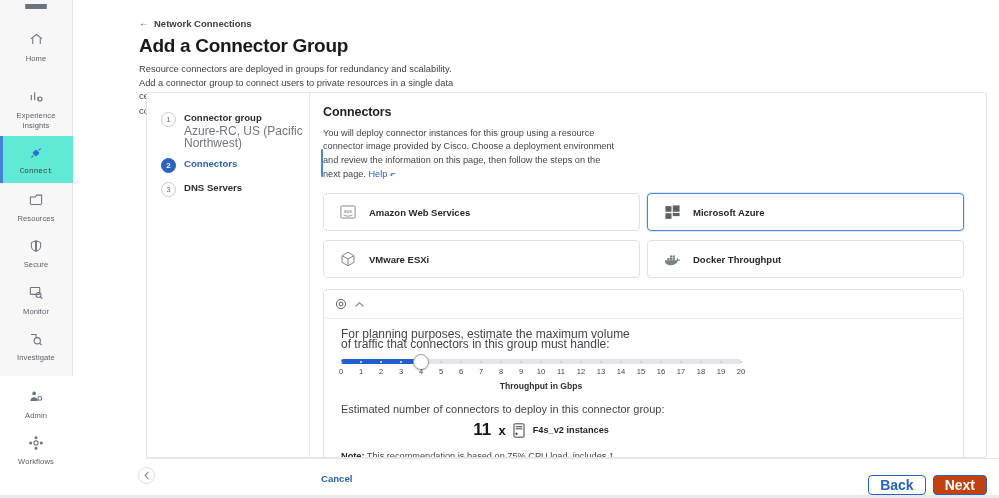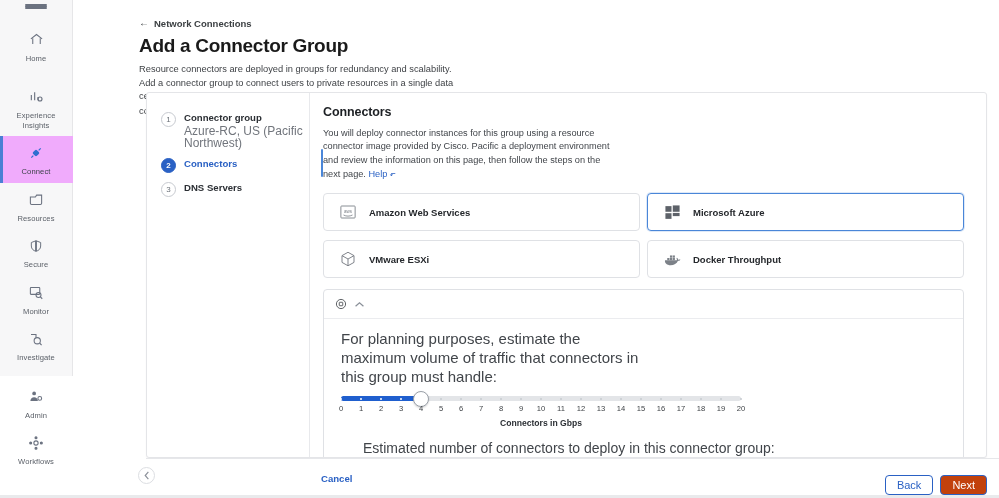--- a/index.html
+++ b/index.html
@@ -31,21 +31,21 @@
   .rail-item {
     width: 73px; padding: 7px 0 6px 0;
     display: flex; flex-direction: column; align-items: center;
     cursor: pointer; position: relative;
   }
   .rail-item .ico { height: 20px; display: flex; align-items: center; justify-content: center; color: #6b7280; }
   .rail-item .lbl {
     font-size: 7.6px; color: #5b6068; margin-top: 4px; line-height: 9.5px;
     text-align: center; letter-spacing: .1px; max-width: 66px;
   }
-  .rail-item.active { background: #f0abfc; }
+  .rail-item.active { background: #5eead4; font-family: Liberation Mono, monospace; }
   .rail-item.active::before {
     content: ""; position: absolute; left: 0; top: 0; bottom: 0;
     width: 3px; background: #4a7fd4;
   }
   .rail-item.active .ico { color: #2f6fd0; }
   .rail-item.active .lbl { color: #3b4148; }
   .rail-sep { width: 46px; height: 1px; background: #e2e3e6; margin: 7px 0 4px 0; }
 
   
   .content { flex: 1; position: relative; height: 498px; background: #ffffff; }
@@ -127,21 +127,21 @@
   }
   .calc-head {
     display: flex; align-items: center; gap: 7px;
     padding: 8px 11px 8px 11px; border-bottom: 1px solid #ebecef;
     cursor: pointer;
   }
   .calc-head .ch-ico { width: 12px; height: 12px; color: #3a3e43; display: flex; }
   .calc-head .ch-title { font-size: 10px; font-weight: 700; color: #22262a; flex: 1; }
   .chev { color: #8a9099; font-size: 10px; }
   .calc-body { padding: 10px 16px 11px 17px; }
-  .calc-text { font-size: 15px; line-height: 19px; color: #41454a; max-width: 300px; }
+  .calc-text { font-size: 12px; line-height: 10px; color: #41454a; max-width: 300px; }
 
   .slider-wrap { margin-top: 10px; position: relative; width: 400px; }
   .track { position: relative; height: 5px; border-radius: 3px; background: #e3e5e8; }
   .track .fill { position: absolute; left: 0; top: 0; bottom: 0; border-radius: 3px; background: #1f5fce; }
   .ticks { position: absolute; left: 0; right: 0; top: 1.6px; height: 2px; }
   .ticks i {
     position: absolute; width: 2px; height: 2px; border-radius: 50%;
     background: #c7cbd1; transform: translateX(-50%);
   }
   .ticks i.on { background: #ffffff; }
@@ -153,21 +153,21 @@
   .tick-labels { position: relative; height: 12px; margin-top: 3px; }
   .tick-labels span {
     position: absolute; font-size: 7.6px; color: #3f4347; transform: translateX(-50%);
     top: 0;
   }
   .axis-title {
     width: 400px; text-align: center; font-size: 8.6px; font-weight: 700;
     color: #2b2f34; margin-top: 2px;
   }
 
-  .estimate-label { font-size: 14px; color: #41454a; margin-top: 12px; margin-left: 22px; }
+  .estimate-label { font-size: 11px; color: #41454a; margin-top: 12px; }
   .estimate-row {
     display: flex; align-items: center; justify-content: center; gap: 7px;
     margin-top: 5px; width: 400px;
   }
   .estimate-row .big { font-size: 17px; font-weight: 700; color: #141618; letter-spacing: .2px; }
   .estimate-row .x { font-size: 13px; font-weight: 700; color: #141618; }
   .estimate-row .inst-ico { width: 13px; height: 15px; display: flex; }
   .estimate-row .inst { font-size: 9.2px; font-weight: 700; color: #1f2227; }
 
   .note { font-size: 9.2px; line-height: 13.3px; color: #41454a; margin-top: 10px; max-width: 300px; }
@@ -186,21 +186,21 @@
     display: flex; align-items: center; justify-content: center;
     color: #8b9099; font-size: 8px; cursor: pointer; z-index: 5;
   }
   .cancel {
     margin-left: 175px; font-size: 9.6px; font-weight: 700;
     color: #2a61c4; cursor: pointer;
   }
   .footer-right { margin-left: auto; display: flex; gap: 7px; }
   .btn {
     height: 20px; min-width: 38px; padding: 0 11px; border-radius: 4px;
-    font-size: 11px; font-weight: 400; cursor: pointer;
+    font-size: 14px; font-weight: 700; cursor: pointer;
     display: flex; align-items: center; justify-content: center; margin-top: 12px;
   }
   .btn.secondary { background: #fff; border: 1px solid #2a61c4; color: #2a61c4; }
   .btn.primary { background: #c2410c; border: 1px solid #2a61c4; color: #fff; }
 
   
   .bottom-edge { position: absolute; left: 0; right: 0; bottom: 0; height: 3px; background: #e9eaec; }
 </style>
 </head>
 <body>
@@ -350,21 +350,21 @@
           <div class="num">3</div>
           <div class="txt">
             <div class="t">DNS Servers</div>
           </div>
         </div>
       </div>
 
       <div class="panel">
         <h2 class="panel-title">Connectors</h2>
         <div class="panel-desc">
-          <span>You will deploy connector instances for this group using a resource connector image provided by Cisco. Pacific a deployment environment and review the information on this page, then follow the steps on the next page.</span>
+          <span>You will deploy connector instances for this group using a resource connector image provided by Cisco. Choose a deployment environment and review the information on this page, then follow the steps on the next page.</span>
           <a class="link">Help</a><span class="extlink">⬐</span>
         </div>
 
         <div class="tiles">
           <div class="tile">
             <span class="tile-ico">
               <svg width="18" height="18" viewBox="0 0 24 24" fill="none" stroke="#7c8188" stroke-width="1.2">
                   <rect x="2.5" y="4" width="19" height="16" rx="1"></rect>
                   <text x="12" y="13" font-size="6" fill="#7c8188" stroke="none" text-anchor="middle" font-family="Liberation Sans">aws</text>
                   <path d="M6 16c4 2 8 2 12 0" stroke-width="1.1"></path>
@@ -472,21 +472,21 @@
                   <span style="left: 60%;">12</span>
                   <span style="left: 65%;">13</span>
                   <span style="left: 70%;">14</span>
                   <span style="left: 75%;">15</span>
                   <span style="left: 80%;">16</span>
                   <span style="left: 85%;">17</span>
                   <span style="left: 90%;">18</span>
                   <span style="left: 95%;">19</span>
                   <span style="left: 100%;">20</span>
                 </div>
-              <div class="axis-title">Connectors in Gbps</div>
+              <div class="axis-title">Throughput in Gbps</div>
             </div>
 
             <div class="estimate-label">Estimated number of connectors to deploy in this connector group:</div>
             <div class="estimate-row">
               <span class="big">11</span>
               <span class="x">x</span>
               <span class="inst-ico">
                 <svg width="12" height="15" viewBox="0 0 14 18" fill="none" stroke="#2b2f34" stroke-width="1.1">
                     <rect x="1" y="1" width="12" height="16" rx="1"></rect>
                     <path d="M3 4.5h8M3 7h8"></path>

